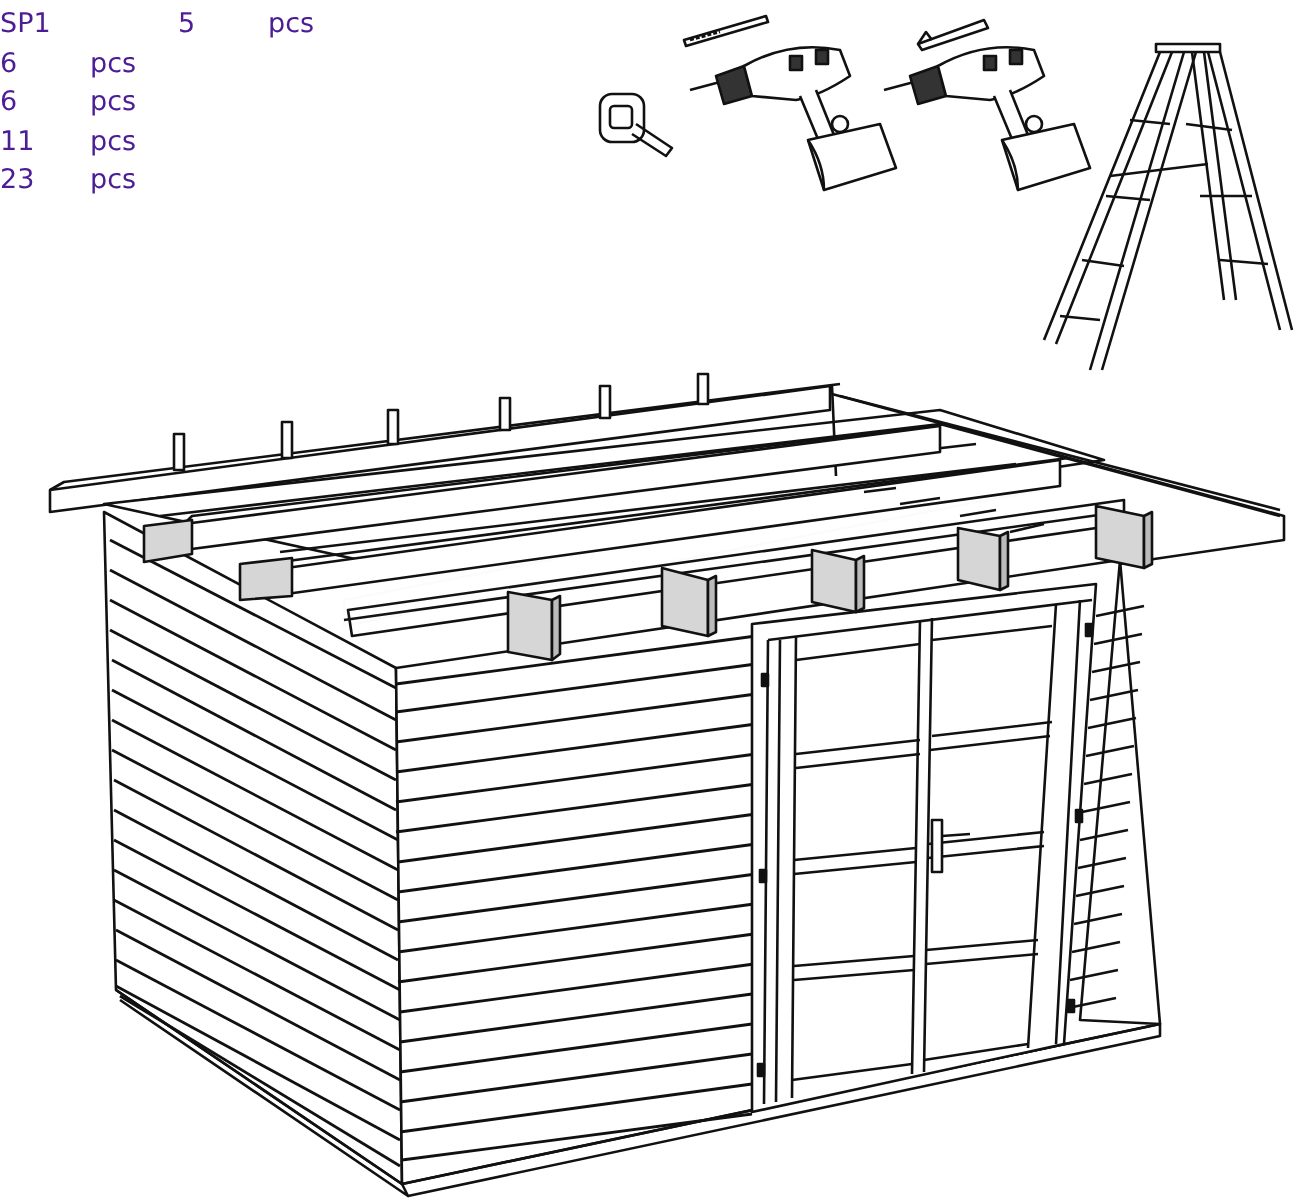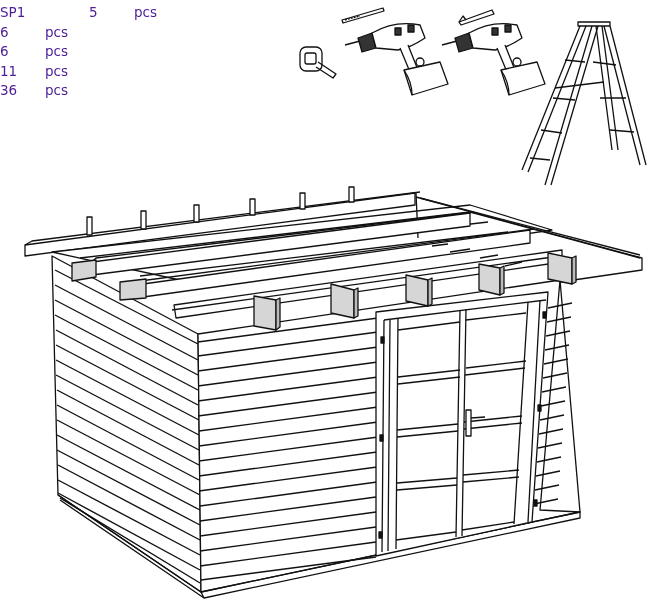--- a/index.html
+++ b/index.html
@@ -26,21 +26,21 @@
   </div>
   <div class="row">
     <span class="c2">6</span>
     <span class="c3">pcs</span>
   </div>
   <div class="row">
     <span class="c2">11</span>
     <span class="c3">pcs</span>
   </div>
   <div class="row">
-    <span class="c2">36</span>
+    <span class="c2">23</span>
     <span class="c3">pcs</span>
   </div>
 </div>
 
 <svg width="648" height="602" viewBox="0 0 648 602" fill="none" stroke="#111" stroke-width="1.3" stroke-linejoin="round">
 
   <g>
     <rect x="300" y="47" width="22" height="24" rx="6" fill="#fff"></rect>
     <rect x="305" y="53" width="11" height="11" rx="2"></rect>
     <path d="M318 62 L336 74 L333 78 L316 67"></path>

